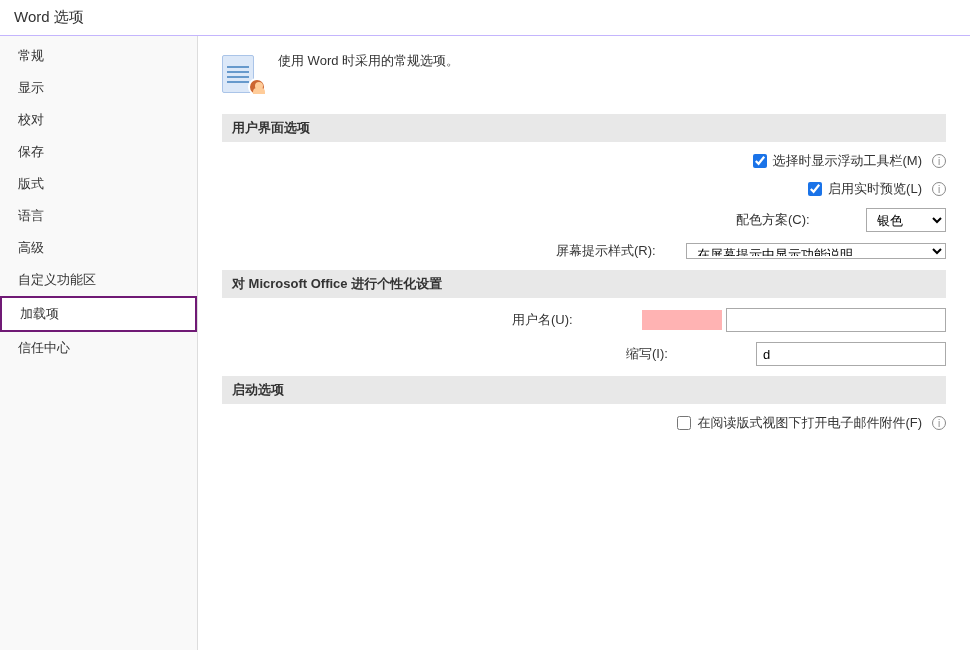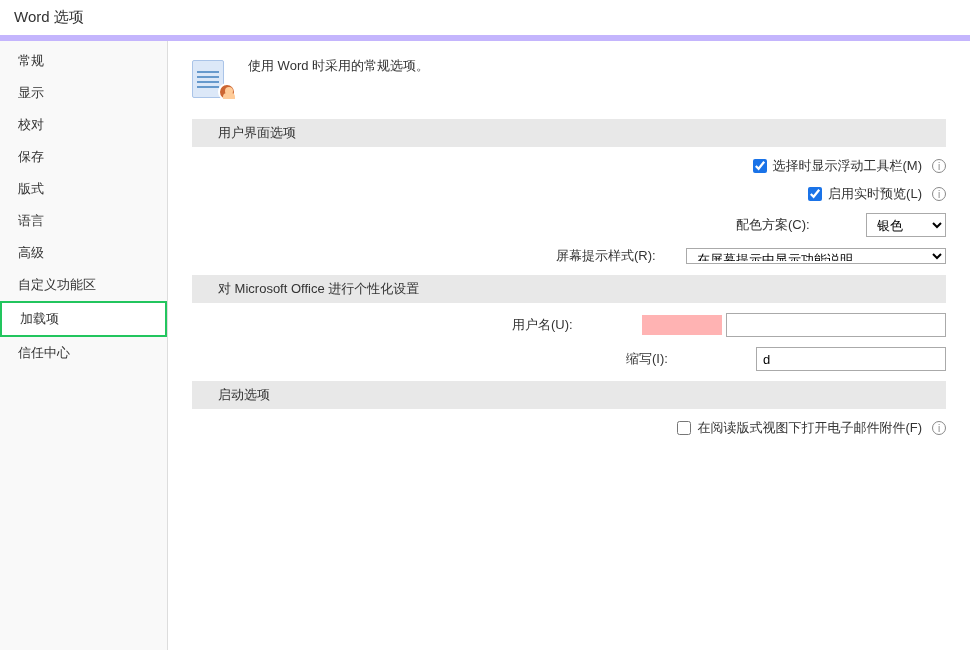--- a/index.html
+++ b/index.html
@@ -17,42 +17,42 @@
       height: 650px;
       display: flex;
       flex-direction: column;
     }
     .title-bar {
       background: #fff;
       padding: 8px 14px;
       font-size: 15px;
       font-weight: normal;
       color: #333;
-      border-bottom: 6px solid #c4b5fd;
+      border-bottom: 1px solid #c4b5fd;
     }
     .content {
       display: flex;
       flex: 1;
       overflow: hidden;
     }
     
     .sidebar {
-      width: 168px;
+      width: 198px;
       border-right: 1px solid #ddd;
       background: #f9f9f9;
       padding-top: 4px;
     }
     .sidebar-item {
       padding: 7px 18px;
       cursor: pointer;
       color: #333;
       font-size: 13px;
     }
     .sidebar-item.selected-highlight {
-      border: 2px solid #22c55e;
+      border: 2px solid #701a75;
       background: #fff;
     }
     
     .main-panel {
       flex: 1;
       padding: 16px 24px;
       overflow-y: auto;
       background: #fff;
     }
     .main-header {
@@ -67,23 +67,23 @@
       flex-shrink: 0;
       position: relative;
     }
     .main-header-text {
       font-size: 13px;
       color: #333;
     }
     
     .section {
       background: #e8e8e8;
-      padding: 5px 26px;
-      font-size: 13px;
-      font-weight: normal;
+      padding: 5px 10px;
+      font-size: 13px;
+      font-weight: bold;
       color: #333;
       margin-bottom: 10px;
       margin-top: 6px;
     }
     .form-row {
       display: flex;
       align-items: center;
       margin-bottom: 10px;
       padding-left: 10px;
       justify-content: flex-end;

